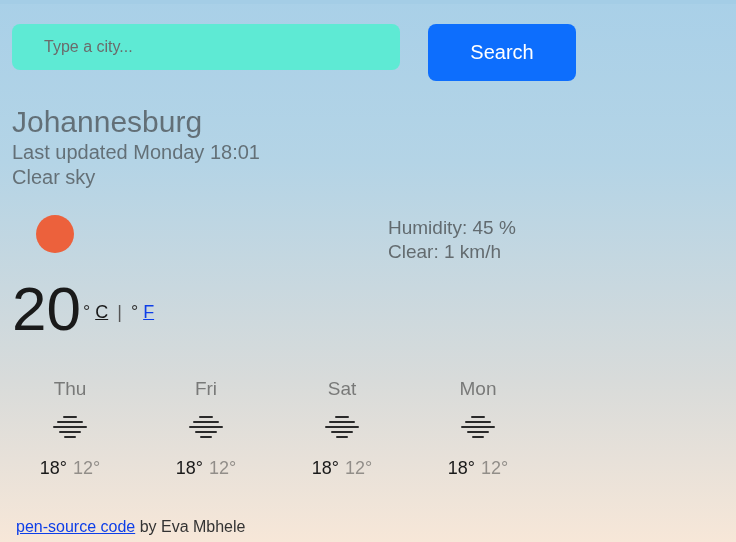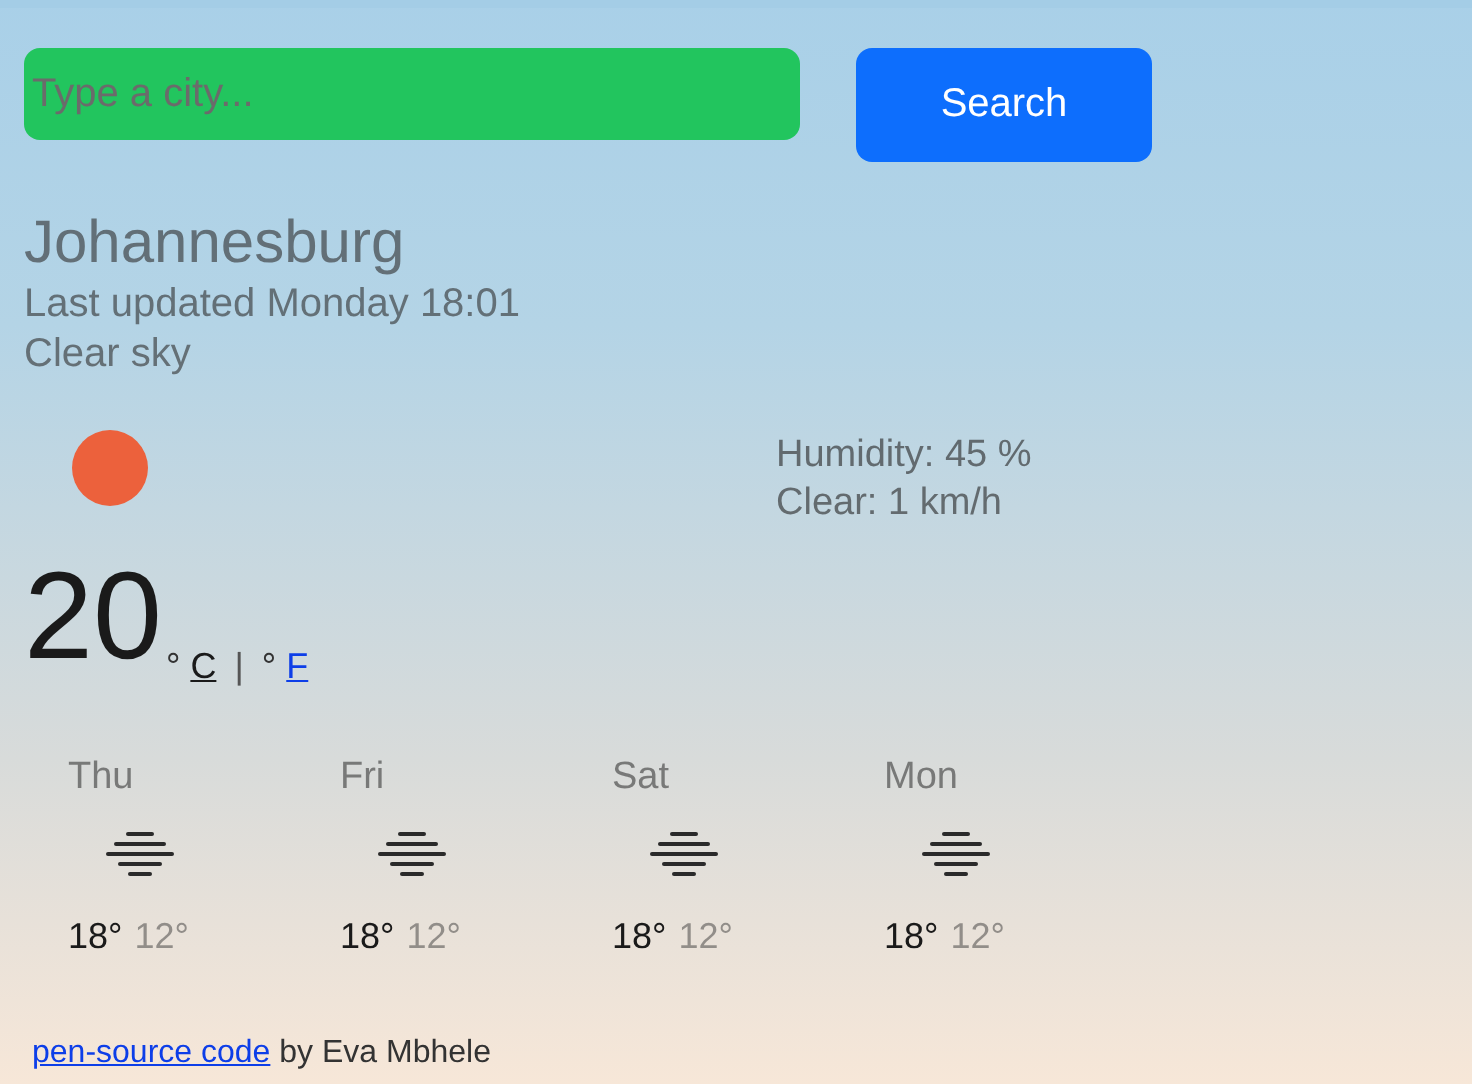--- a/index.html
+++ b/index.html
@@ -25,24 +25,24 @@
     .search-row {
       display: flex;
       gap: 28px;
       margin-bottom: 24px;
     }
     .search-input {
       flex: 0 0 388px;
       height: 46px;
       border: none;
       border-radius: 8px;
-      padding: 0 4px;
-      font-size: 20px;
-      color: #333;
-      background: #22c55e;
+      padding: 0 32px;
+      font-size: 16px;
+      color: #333;
+      background: #5eead4;
     }
     .search-input::placeholder {
       color: #6b6b6b;
     }
     .search-btn {
       flex: 0 0 148px;
       height: 57px;
       background: #0d6efd;
       color: #fff;
       border: none;
@@ -80,21 +80,21 @@
     .sun-icon {
       width: 38px;
       height: 38px;
       background: #ec613c;
       border-radius: 50%;
       margin-left: 24px;
       margin-bottom: 20px;
     }
     .temp-row {
       display: flex;
-      align-items: flex-end;
+      align-items: center;
     }
     .temp-big {
       font-size: 62px;
       font-weight: 400;
       color: #1a1a1a;
     }
     .unit-group {
       font-size: 18px;
       color: #333;
       padding-top: 8px;
@@ -123,20 +123,21 @@
       margin-bottom: 2px;
     }
     .forecast-row {
       display: flex;
       gap: 64px;
       margin-top: 34px;
       padding-left: 22px;
     }
     .forecast-day {
       width: 72px;
+      text-align: center;
     }
     .day-name {
       font-size: 19px;
       color: rgba(40,40,40,0.55);
       margin-bottom: 16px;
     }
     .fog-icon {
       display: flex;
       flex-direction: column;
       align-items: center;

